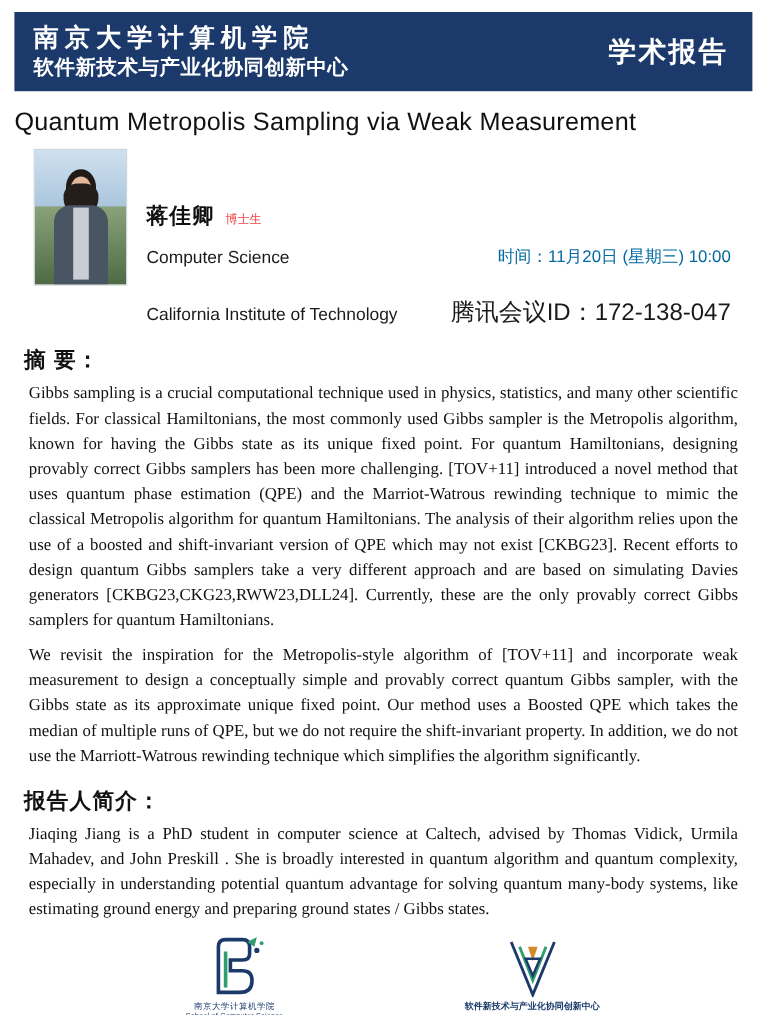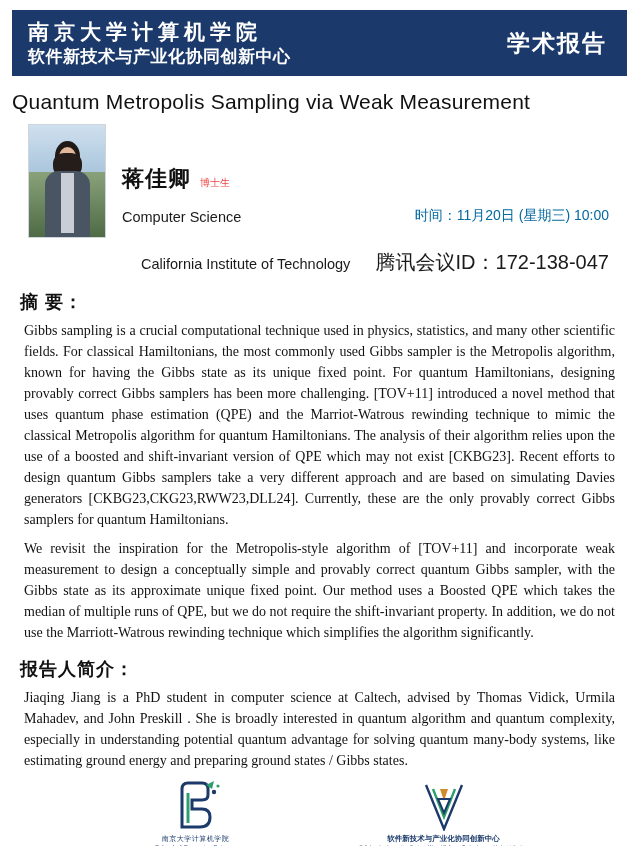--- a/index.html
+++ b/index.html
@@ -134,21 +134,21 @@
     margin-left: 16px;
     flex: 1 1 auto;
     padding-top: 4px;
   }
   .name-row {
     display: flex;
     align-items: baseline;
     gap: 9px;
   }
   .name {
-    font-size: 22px;
+    font-size: 18px;
     font-weight: bold;
     color: #111;
     letter-spacing: 1px;
   }
   .degree {
     font-size: 10px;
     color: #ef4444;
     margin-top: 48px;
   }
   .dept-row {
@@ -165,21 +165,20 @@
   .time {
     font-size: 14px;
     color: #0369a1;
   }
   .affil-row {
     display: flex;
     justify-content: space-between;
     align-items: baseline;
     margin-top: 24px;
     padding-right: 4px;
-    margin-left: 19px;
   }
   .affil {
     font-size: 14.5px;
     color: #1a1a1a;
   }
   .meeting {
     font-size: 20px;
     color: #1a1a1a;
   }
 

